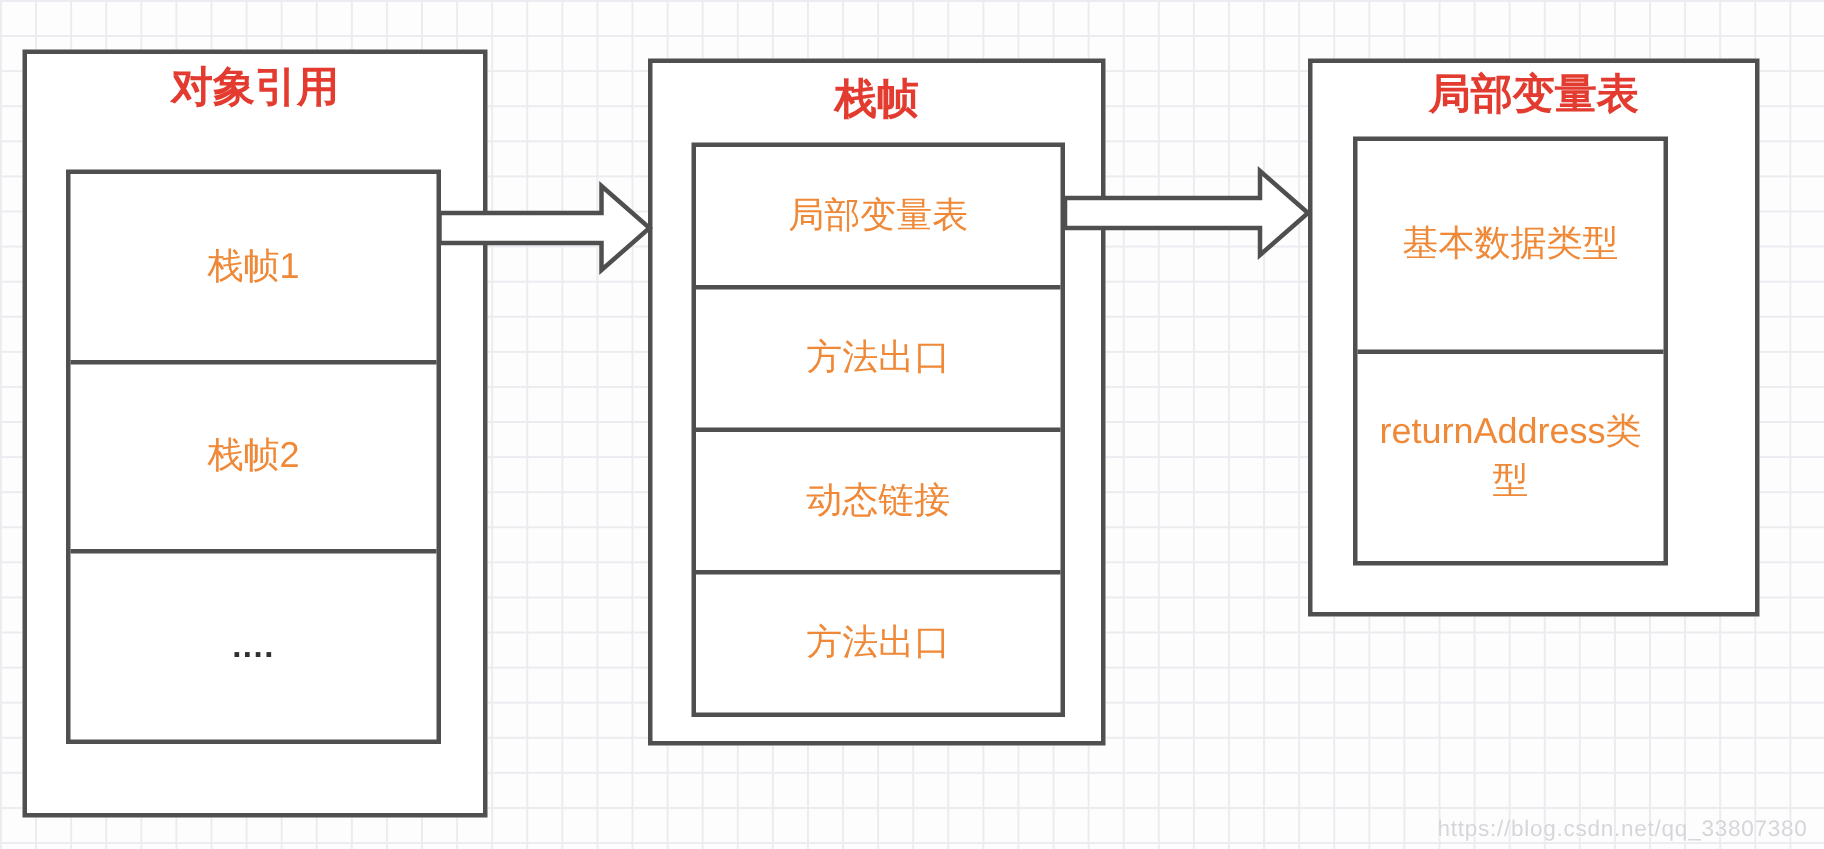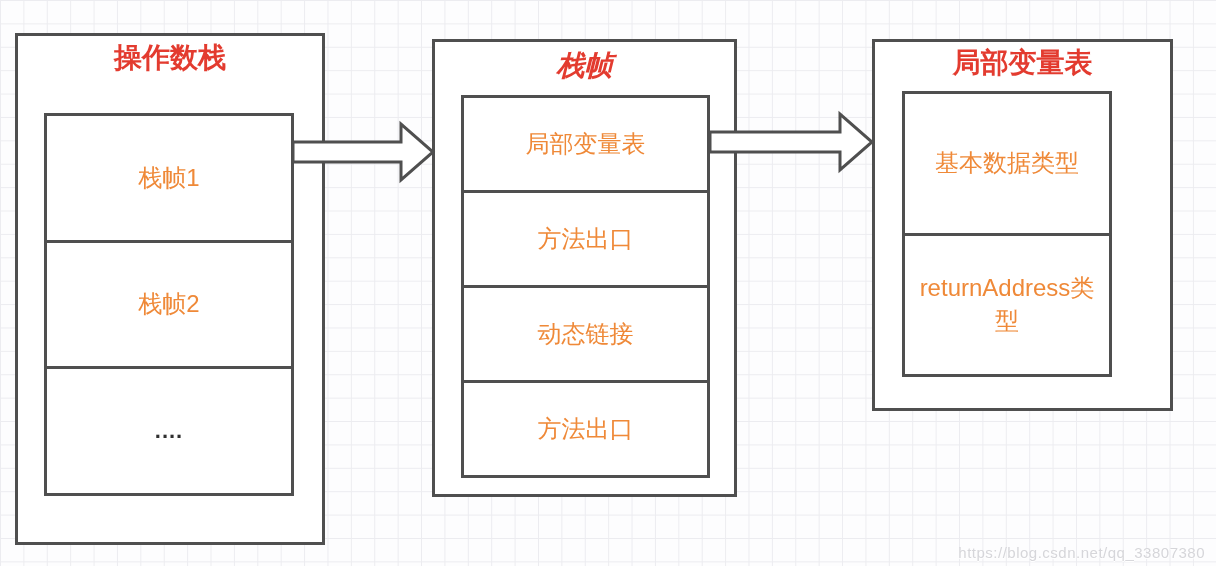--- a/index.html
+++ b/index.html
@@ -56,21 +56,21 @@
   .inner-vm  { left: 44px;  top: 113px; width: 250px; height: 383px; justify-content: center; }
   .inner-vm .cell:nth-child(3) {
     color: #303030;
     font-size: 22px;
     font-weight: bold;
     letter-spacing: 1px;
   }
 
   
   .box-frame   { left: 432px; top: 39px; width: 305px; height: 458px; }
-  .box-frame .box-title { margin-top: 7px; font-style: italic; }
+  .box-frame .box-title { margin-top: 7px; }
   .inner-frame { left: 461px; top: 95px; width: 249px; height: 383px; }
 
   
   .box-lvt   { left: 872px; top: 39px; width: 301px; height: 372px; }
   .box-lvt .box-title { margin-top: 4px; }
   .inner-lvt { left: 902px; top: 91px; width: 210px; height: 286px; }
   .inner-lvt .cell:nth-child(3) span { max-width: 196px; }
 
   .arrows-layer {
     position: absolute;
@@ -89,21 +89,21 @@
     text-shadow: 0 1px 0 #ffffff;
     text-align: right;
   }
 </style>
 </head>
 <body>
 
 <div class="canvas">
 
   <div class="outer-box box-vm">
-    <div class="box-title">操作数栈</div>
+    <div class="box-title">对象引用</div>
   </div>
   <div class="inner-box inner-vm">
     <div class="cell">
         <span>栈帧1</span>
       </div>
     <div class="cell">
         <span>栈帧2</span>
       </div>
     <div class="cell">
         <span>....</span>

